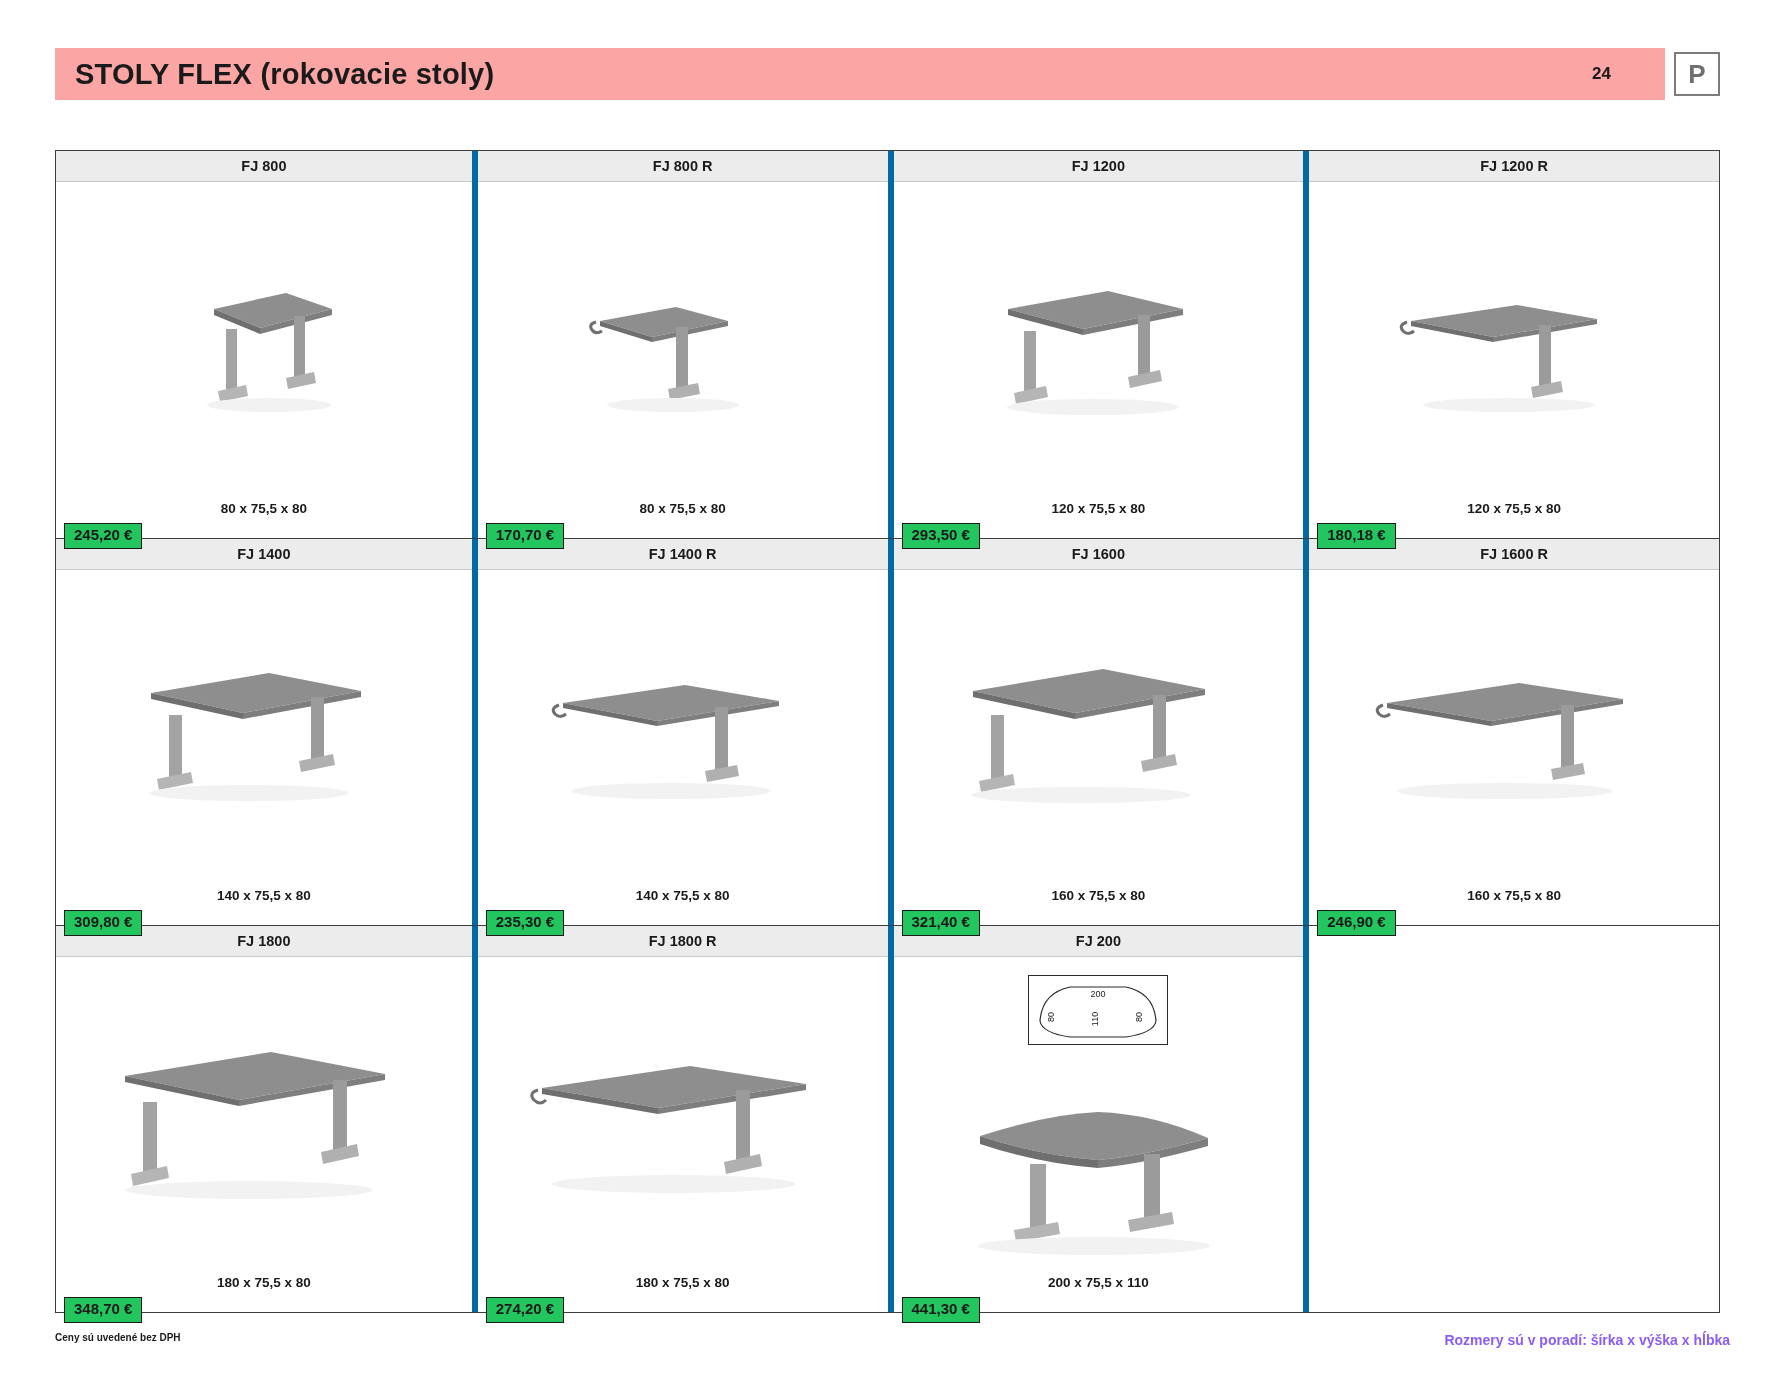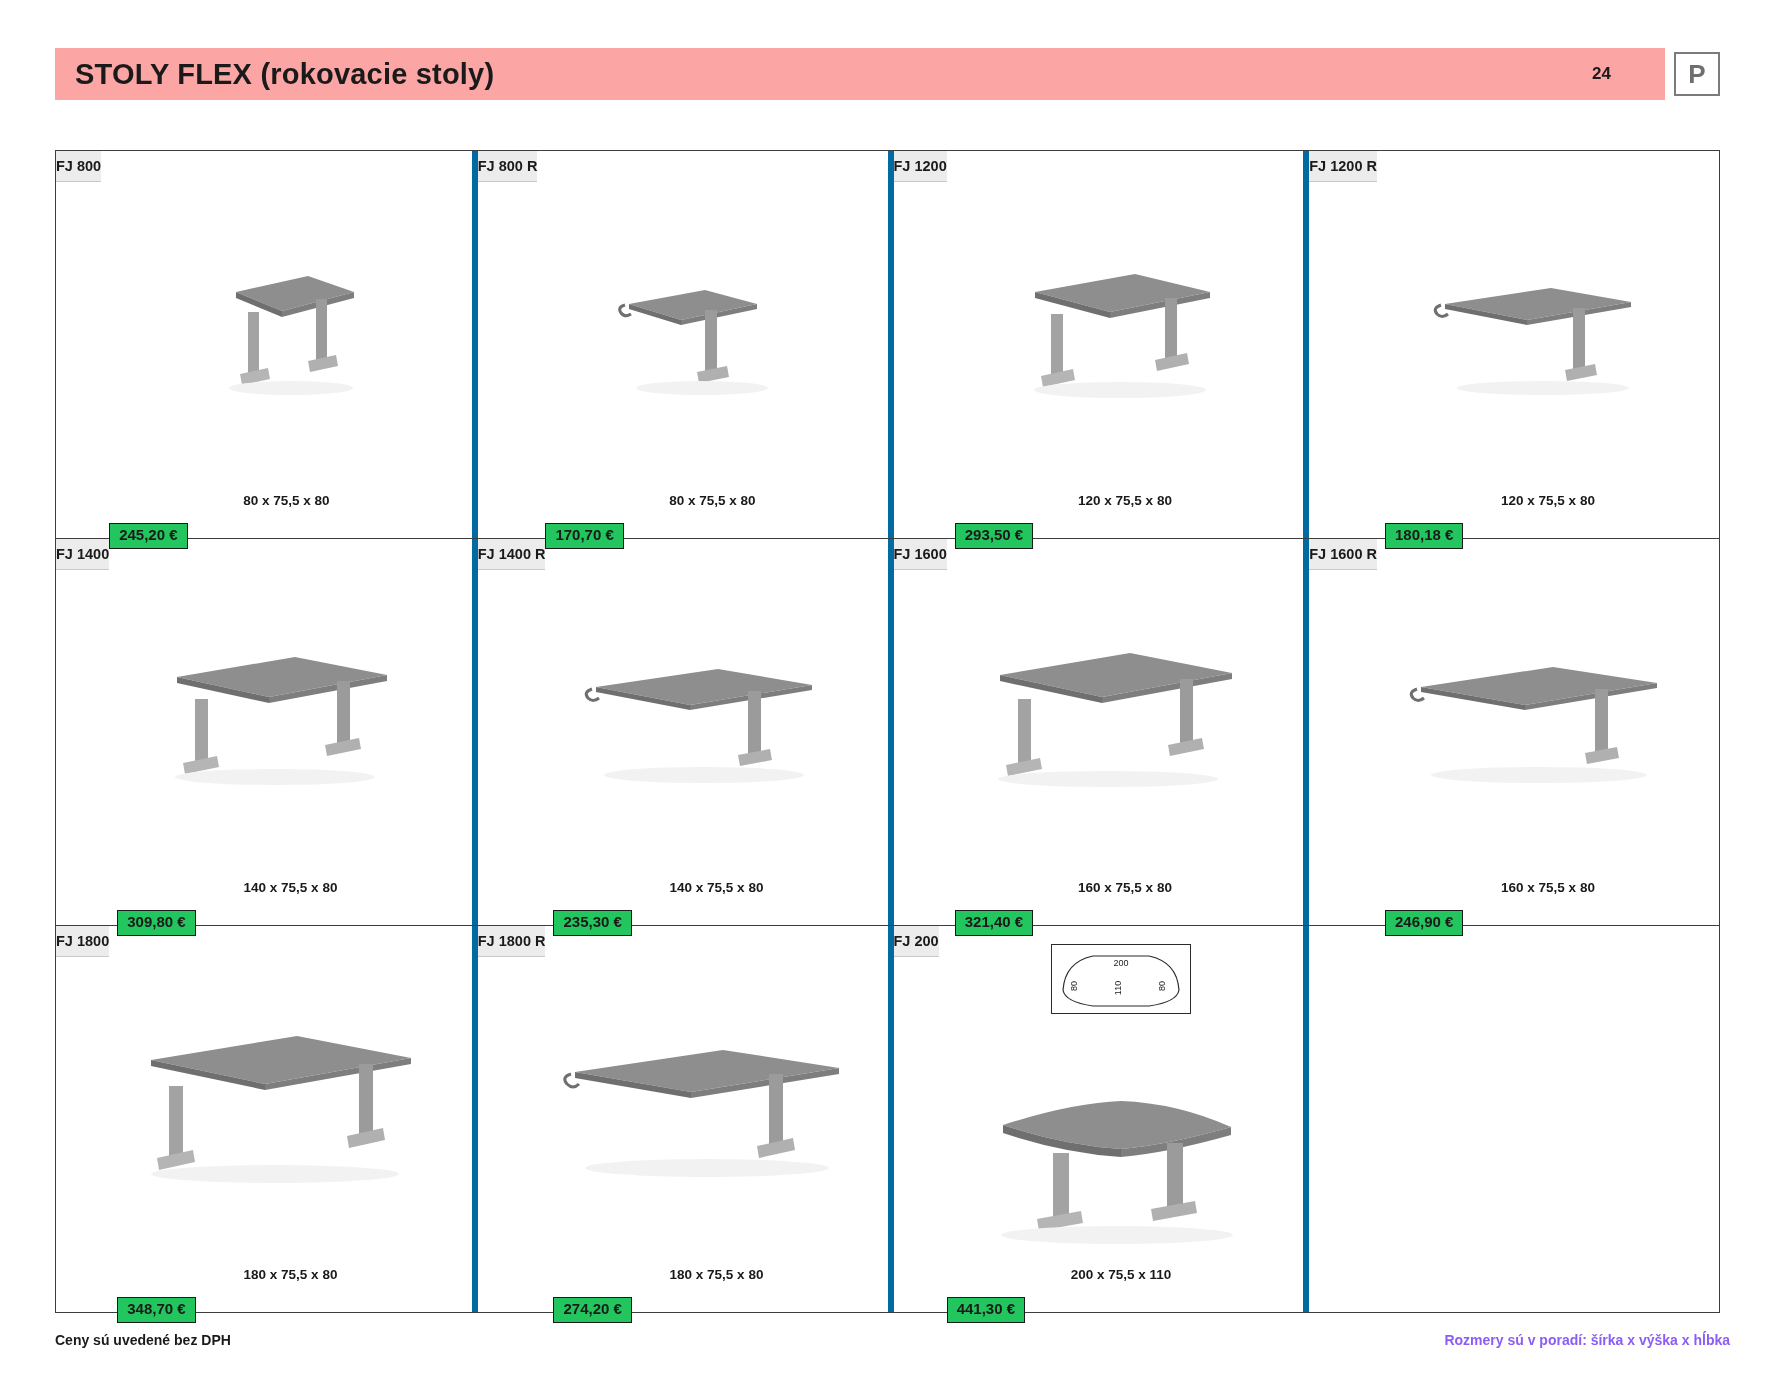--- a/index.html
+++ b/index.html
@@ -85,21 +85,21 @@
     width: 100%;
     height: 33.3333%;
     box-sizing: border-box;
   }
   .row + .row { border-top: 1px solid #3d3d3d; }
   .cell {
     position: relative;
     width: 25%;
     box-sizing: border-box;
     display: flex;
-    flex-direction: row;
+    flex-direction: column;
   }
   .cell + .cell { border-left: 6px solid #0369a1; }
   .cell.empty { background: #ffffff; }
 
   .cell-head {
     height: 30px;
     background: #ececec;
     border-bottom: 1px solid #c9c9c9;
     display: flex;
     align-items: center;
@@ -116,21 +116,21 @@
 
   .cell-body {
     flex: 1 1 auto;
     position: relative;
   }
 
   .dims {
     position: absolute;
     left: 0;
     right: 0;
-    bottom: 30px;
+    bottom: 22px;
     text-align: center;
     font-size: 13.5px;
     font-weight: bold;
     color: #1a1a1a;
   }
   .price {
     position: absolute;
     left: 8px;
     bottom: -11px;
     background: #22c55e;
@@ -157,21 +157,21 @@
     left: 50%;
     top: 18px;
     transform: translateX(-50%);
   }
 
   
   .footer-left {
     position: absolute;
     left: 55px;
     top: 1332px;
-    font-size: 14px;
+    font-size: 10px;
     font-weight: bold;
     color: #1a1a1a;
   }
   .footer-right {
     position: absolute;
     right: 55px;
     top: 1332px;
     font-size: 14px;
     font-weight: bold;
     color: #8b5cf6;

